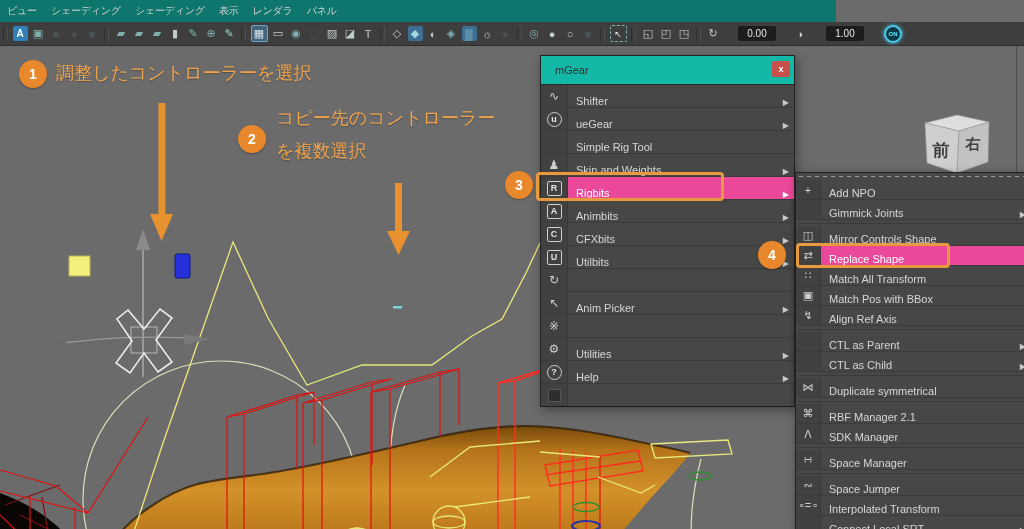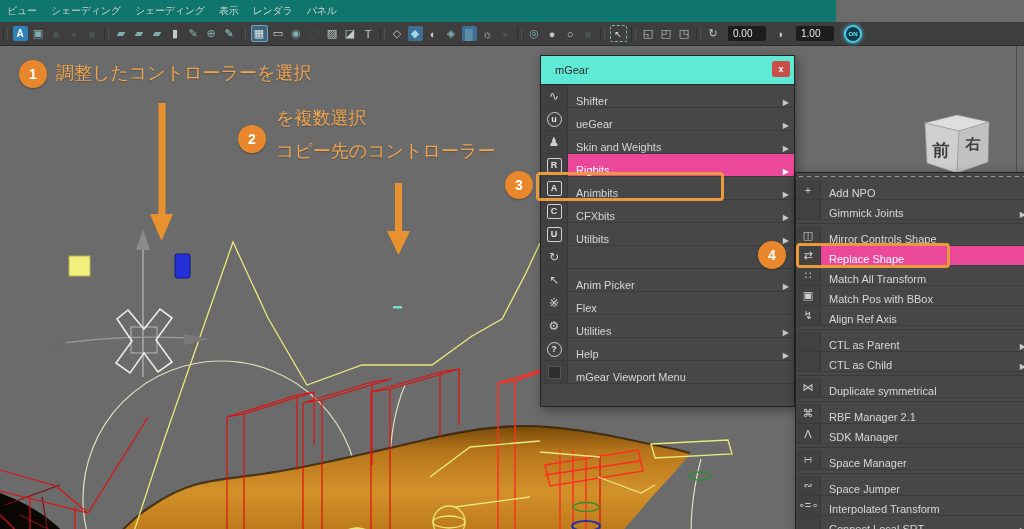--- a/index.html
+++ b/index.html
@@ -12,41 +12,41 @@
     display:flex;align-items:center;z-index:30;border-bottom:1px solid #2c2c2c}
   .tb-cell{width:15px;height:15px;margin:0 1.5px;display:flex;align-items:center;justify-content:center;
     font-size:11px;border-radius:2px;flex:0 0 auto}
   .tb-sep{width:3px;height:14px;margin:0 3px;border-left:1px solid #2f2f2f;border-right:1px solid #4e4e4e;flex:0 0 auto}
   .t-ab{background:#2f81b7;color:#fff;font-weight:bold;font-size:10px}
   .t-act{background:#3e6f93;color:#9fd8e0}
   .t-abox{border:1px solid #6fa3c4;background:#44647c;color:#d6e4e4}
   .t-teal{color:#7fb0ae}.t-teal2{color:#8fd0cc}.t-gray{color:#c2cbcb}.t-dis{color:#4a5354}
   .t-dash{border:1px dashed #7fb0ae;color:#e8e8e8;font-size:9px}
   .tb-field{background:#1d1d1d;color:#e8e8e8;font-size:10px;line-height:15px;padding:0 5px;border-radius:2px;
-    margin:0 6px;min-width:28px;flex:0 0 auto}
+    margin:0 16px;min-width:28px;text-align:center;flex:0 0 auto}
   .tb-on{width:14px;height:14px;border-radius:50%;background:#0d3a46;border:2px solid #49c9e8;color:#62e0f8;
     font-size:6px;font-weight:bold;line-height:14px;text-align:center;box-shadow:0 0 4px #49c9e8;margin:0 4px;flex:0 0 auto}
   .tb-aces{flex:1;align-self:stretch;display:flex;align-items:center;background:#4c4c4c;
     border-left:1px solid #333;margin-left:4px;padding-left:9px;color:#c8c8c8;font-size:11px;white-space:nowrap}
   
   #viewport{position:absolute;left:0;top:45px;width:1024px;height:484px;background:#6b6b6b;z-index:0}
   #scene{position:absolute;left:0;top:0;z-index:1;pointer-events:none}
   #panel-edge{position:absolute;left:1016px;top:45px;width:1px;height:484px;background:rgba(25,25,25,.35);z-index:2}
   
   #ann-svg{position:absolute;left:0;top:0;z-index:4;pointer-events:none}
   .ann-text{position:absolute;font-weight:normal;font-size:18px;color:#f0a44c;z-index:4;white-space:nowrap;
     text-shadow:0 1px 1px rgba(0,0,0,.25)}
   .ann-circle{position:absolute;width:28px;height:28px;border-radius:50%;background:#e8872b;color:#fff;
     font-size:14px;font-weight:bold;display:flex;align-items:center;justify-content:center;z-index:20;
     box-shadow:0 1px 2px rgba(0,0,0,.3)}
   .ann-box{position:absolute;border:3px solid #e89a3c;border-radius:4px;z-index:20;pointer-events:none}
   
   .menu-panel{position:absolute;background:#474747;border:1px solid #232323;box-shadow:2px 3px 10px rgba(0,0,0,.4);z-index:10}
   #menu-main{left:540px;top:55px;width:253px;height:350px}
-  #menu-title{height:28px;background:#5eead4;display:flex;align-items:center;position:relative;border-bottom:1px solid #2a2a2a}
+  #menu-title{height:28px;background:#14b8a6;display:flex;align-items:center;position:relative;border-bottom:1px solid #2a2a2a}
   #menu-title span{margin-left:14px;font-size:11px;color:#2c2c2c}
   #menu-close{position:absolute;right:4px;top:5px;width:18px;height:16px;background:#c9504a;border-radius:2px;
     color:#fff;font-size:9px;font-weight:bold;display:flex;align-items:center;justify-content:center;cursor:default}
   .m-row{display:flex;align-items:stretch;height:22px;border-bottom:1px solid rgba(0,0,0,.16)}
   #menu-main .m-row{height:22px}
   .m-ico{width:26px;flex:0 0 26px;display:flex;align-items:center;justify-content:center;background:#414141;
     border-right:1px solid #393939;color:#cfcfcf;font-size:12px}
   .m-body{flex:1;display:flex;align-items:flex-end;padding-left:8px;color:#d6d6d6;font-size:11px;white-space:nowrap;overflow:hidden}
   .m-arrow{margin-left:auto;padding-right:5px;font-size:8px;color:#c8c8c8}
   .m-row.hl .m-body{background:#ec4899;color:#fff}
@@ -149,22 +149,22 @@
   <g fill="#e8912f">
     <rect x="158.5" y="103" width="7" height="112"></rect>
     <polygon points="150,214 173,214 161.5,241"></polygon>
     <rect x="395" y="183" width="7" height="49"></rect>
     <polygon points="387,231 410,231 398.5,255"></polygon>
   </g>
 </svg>
 
 <div class="ann-text" style="left:56px;top:61px">調整したコントローラーを選択</div>
 <div class="ann-text" style="left:276px;top:102px;line-height:33px">
+  <div>コピー先のコントローラー</div>
   <div>を複数選択</div>
-  <div>コピー先のコントローラー</div>
 </div>
 <div class="ann-circle" style="left:19px;top:60px">1</div>
 <div class="ann-circle" style="left:238px;top:125px">2</div>
 <div class="ann-circle" style="left:505px;top:171px">3</div>
 <div class="ann-circle" style="left:758px;top:241px">4</div>
 <div class="ann-box" style="left:536px;top:172px;width:182px;height:23px"></div>
 <div class="ann-box" style="left:796px;top:243px;width:148px;height:19px"></div>
 
 <div id="menubar">
     <span class="mb-item">ビュー</span>
@@ -242,20 +242,26 @@
       <div class="m-row">
         <div class="m-ico">
           <span class="badge round">u</span>
         </div>
         <div class="m-body">
           <span>ueGear</span>
           <span class="m-arrow">▶</span>
         </div>
       </div>
       <div class="m-row">
+        <div class="m-ico"></div>
+        <div class="m-body">
+          <span>Simple Rig Tool</span>
+        </div>
+      </div>
+      <div class="m-row">
         <div class="m-ico">♟</div>
         <div class="m-body">
           <span>Skin and Weights</span>
           <span class="m-arrow">▶</span>
         </div>
       </div>
       <div class="m-row hl">
         <div class="m-ico">
           <span class="badge">R</span>
         </div>
@@ -296,46 +302,40 @@
       </div>
       <div class="m-row">
         <div class="m-ico">↖</div>
         <div class="m-body">
           <span>Anim Picker</span>
           <span class="m-arrow">▶</span>
         </div>
       </div>
       <div class="m-row">
         <div class="m-ico">※</div>
-        <div class="m-body">
-          <span>Flex</span>
-        </div>
       </div>
       <div class="m-row">
         <div class="m-ico">⚙</div>
         <div class="m-body">
           <span>Utilities</span>
           <span class="m-arrow">▶</span>
         </div>
       </div>
       <div class="m-row">
         <div class="m-ico">
           <span class="badge round">?</span>
         </div>
         <div class="m-body">
           <span>Help</span>
           <span class="m-arrow">▶</span>
         </div>
       </div>
       <div class="m-row">
         <div class="m-ico">
           <span class="sqico"></span>
-        </div>
-        <div class="m-body">
-          <span>mGear Viewport Menu</span>
         </div>
       </div>
     </div>
 </div>
 
 <div id="menu-sub" class="menu-panel">
   <div class="tearoff"></div>
   <div id="menu-sub-items">
       <div class="m-row">
         <div class="m-ico">+</div>

